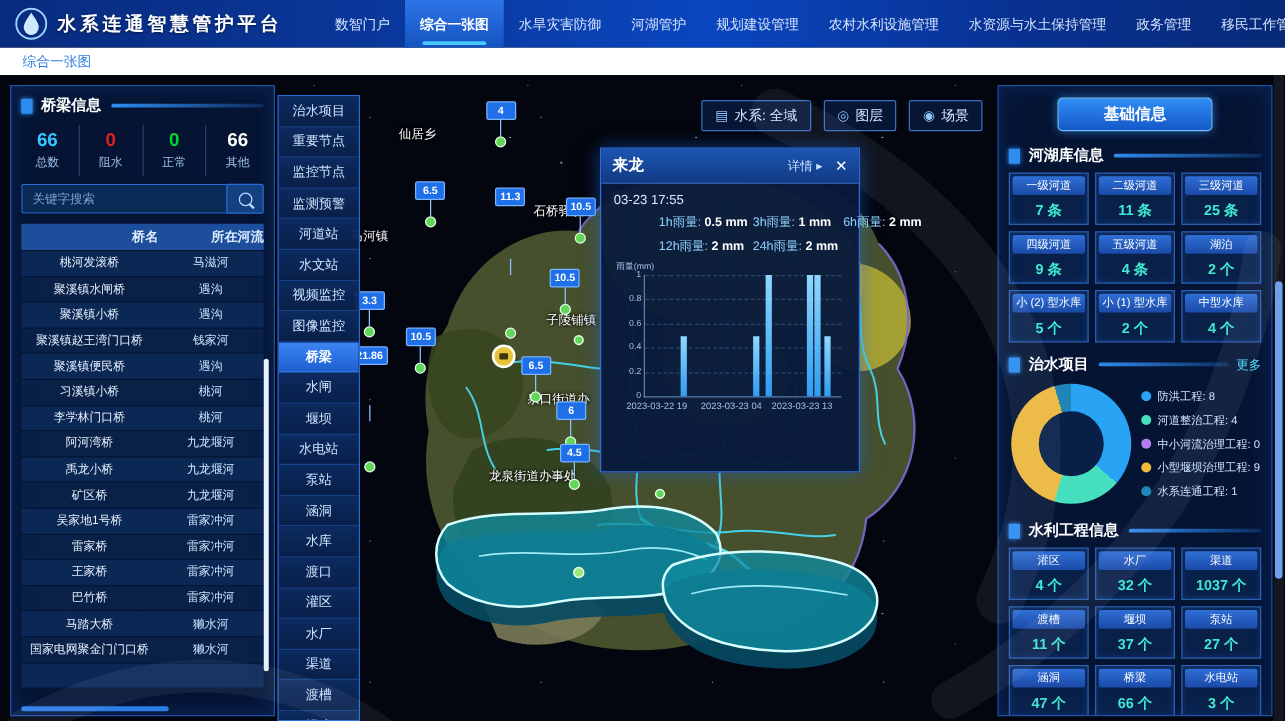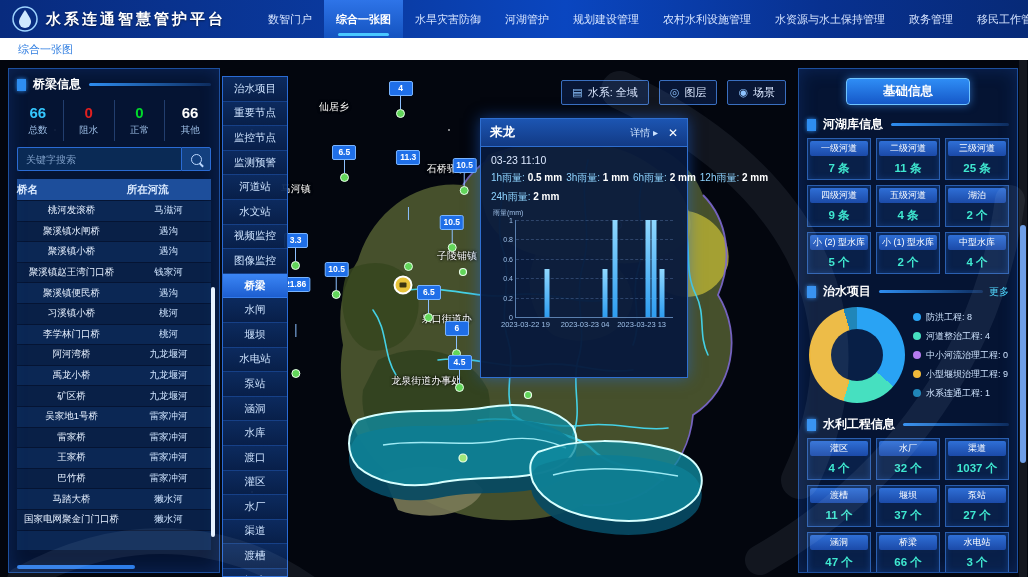--- a/index.html
+++ b/index.html
@@ -55,21 +55,21 @@
   .searchrow input{flex:1;background:#0a2a55;border:1px solid #2a6bd4;border-right:none;color:#cfe4ff;
     font-size:10px;padding:0 8px;outline:none;border-radius:2px 0 0 2px;}
   .searchrow input::placeholder{color:#7f9fc8;}
   .search-btn{width:28px;background:#13407f;border:1px solid #2a6bd4;border-radius:0 2px 2px 0;
     display:flex;align-items:center;justify-content:center;cursor:pointer;}
   .mag{width:9px;height:9px;border:1.5px solid #bcd8ff;border-radius:50%;position:relative;}
   .mag::after{content:"";position:absolute;width:5px;height:1.5px;background:#bcd8ff;
     transform:rotate(45deg);left:7px;top:9px;}
   .tbl{margin:0 8px;position:relative;}
   .tbl-head{display:flex;background:#1d4e9b;height:21px;align-items:center;}
-  .tbl-head .c{font-size:10.5px;color:#dcebff;font-weight:bold;text-align:left;}
+  .tbl-head .c{font-size:10.5px;color:#dcebff;font-weight:bold;text-align:right;}
   .c1{flex:1.3;} .c2{flex:1;}
   .tbl-body{height:386px;overflow:hidden;}
   .trow{display:flex;height:19.6px;align-items:center;background:rgba(21,70,140,.38);margin-top:1px;cursor:pointer;}
   .trow:nth-child(even){background:rgba(16,52,106,.38);}
   .trow .c{font-size:9.5px;color:#e6f0ff;text-align:center;overflow:hidden;white-space:nowrap;text-overflow:ellipsis;padding:0 2px;}
   .trow .c2{color:#cfe4ff;}
   .vthumb{position:absolute;right:-4px;top:108px;width:4px;height:250px;background:#e8f2ff;border-radius:2px;z-index:5;}
   .hbar{position:absolute;left:8px;bottom:3px;width:118px;height:4px;background:#2d7de8;border-radius:2px;}
 
   
@@ -100,21 +100,21 @@
   
   #popup{position:absolute;left:480px;top:58px;width:206px;height:258px;z-index:26;
     background:rgba(7,25,60,.96);border:1px solid #2f6fd0;box-shadow:0 0 14px rgba(30,100,220,.55);}
   .pp-head{height:27px;background:linear-gradient(180deg,#1c55b2,#123a85);display:flex;align-items:center;
     padding:0 9px;border-bottom:1px solid #2f6fd0;}
   .pp-title{color:#fff;font-weight:bold;font-size:12.5px;flex:0 0 auto;}
   .pp-detail{margin-left:auto;color:#cfe4ff;font-size:10px;cursor:pointer;}
   .pp-close{margin-left:10px;color:#fff;font-size:12px;cursor:pointer;}
   .pp-body{padding:7px 10px 4px 10px;}
   .pp-time{color:#dce8ff;font-size:10.5px;margin-bottom:5px;}
-  .pp-metrics{display:grid;grid-template-columns:1fr 1fr 1fr 1fr;row-gap:5px;column-gap:4px;}
+  .pp-metrics{display:grid;grid-template-columns:1fr 1fr 1fr;row-gap:5px;column-gap:4px;margin-left:36px;}
   .pm{font-size:10px;white-space:nowrap;}
   .pm .k{color:#8fd4ff;} .pm .v{color:#fff;font-weight:bold;}
   
   .chart{position:relative;height:122px;margin-top:6px;}
   .ylab{position:absolute;left:2px;top:-2px;font-size:7px;color:#9fc0e8;}
   .plot{position:absolute;left:24px;right:4px;top:10px;bottom:14px;
     border-left:1px solid #5a7fae;border-bottom:1px solid #5a7fae;}
   .grid{position:absolute;left:0;right:0;border-top:1px dashed rgba(130,170,230,.28);}
   .ytick{position:absolute;left:-22px;width:19px;text-align:right;font-size:7px;color:#9fc0e8;transform:translateY(-50%);}
   .bar{position:absolute;bottom:0;width:5px;background:linear-gradient(180deg,#8fd8ff,#2e9df0);transform:translateX(-50%);}
@@ -427,21 +427,21 @@
         <div class="lm-item">堤防</div>
       </div>
 
     <div id="popup">
       <div class="pp-head">
         <span class="pp-title">来龙</span>
         <span class="pp-detail">详情 ▸</span>
         <span class="pp-close">✕</span>
       </div>
       <div class="pp-body">
-        <div class="pp-time">03-23 11:10</div>
+        <div class="pp-time">03-23 17:55</div>
         <div class="pp-metrics" id="pp-metrics">
             <div class="pm"><span class="k">1h雨量: </span><span class="v">0.5 mm</span></div>
             <div class="pm"><span class="k">3h雨量: </span><span class="v">1 mm</span></div>
             <div class="pm"><span class="k">6h雨量: </span><span class="v">2 mm</span></div>
             <div class="pm"><span class="k">12h雨量: </span><span class="v">2 mm</span></div>
             <div class="pm"><span class="k">24h雨量: </span><span class="v">2 mm</span></div>
           </div>
         <div class="chart" id="rain-chart">
           <span class="ylab">雨量(mm)</span>
           <div class="plot" id="rain-plot">

